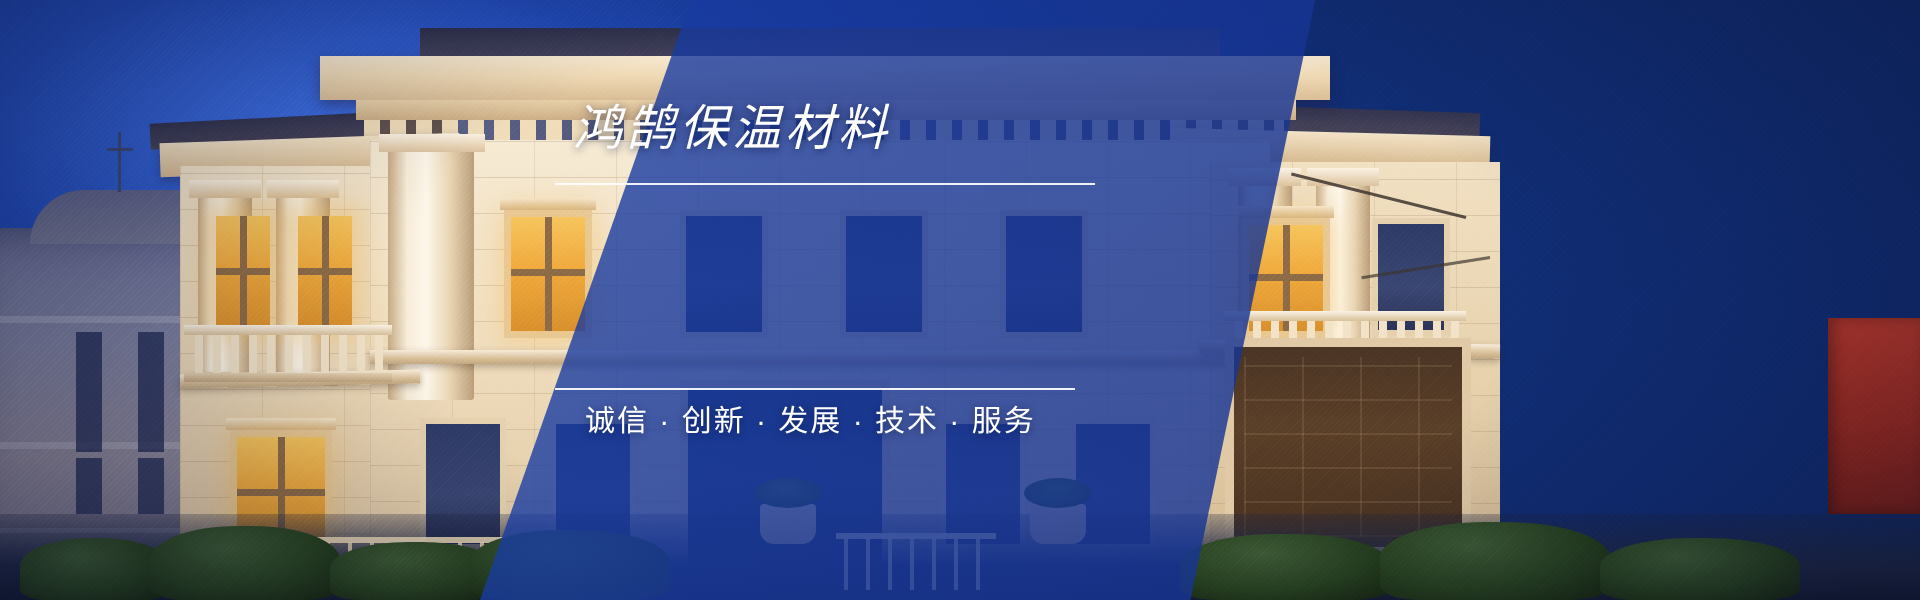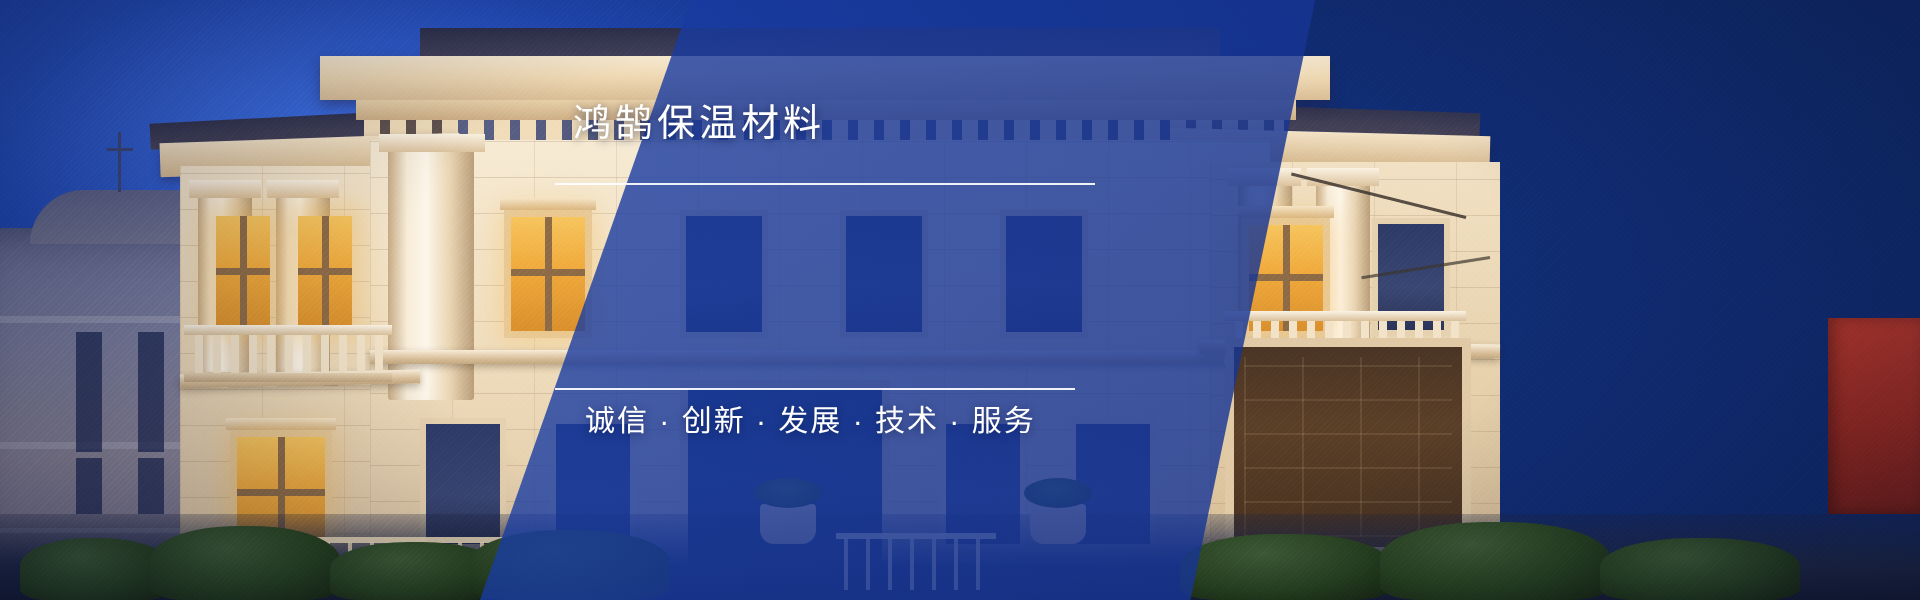--- a/index.html
+++ b/index.html
@@ -313,24 +313,25 @@
     clip-path: polygon(36.0% 0%, 44.0% 0%, 33.0% 100%, 25.0% 100%);
   }
 
   
   .content {
     position: absolute; left: 555px; top: 0; width: 560px; height: 600px;
     z-index: 6;
   }
   .sub-brand {
     position: absolute; left: 18px; top: 104px;
-    font-size: 38px; line-height: 1; letter-spacing: 4px;
+    font-size: 49px; line-height: 1; letter-spacing: 4px;
     color: #ffffff;
     text-shadow: 0 2px 8px rgba(6,18,60,.6);
     white-space: nowrap;
+    font-style: italic;
   }
   .rule-top {
     position: absolute; left: 0px; top: 183px; width: 540px; height: 2px;
     background: rgba(255,255,255,.92);
   }
   .rule-bottom {
     position: absolute; left: 0px; top: 388px; width: 520px; height: 2px;
     background: rgba(255,255,255,.92);
   }
   .headline {

